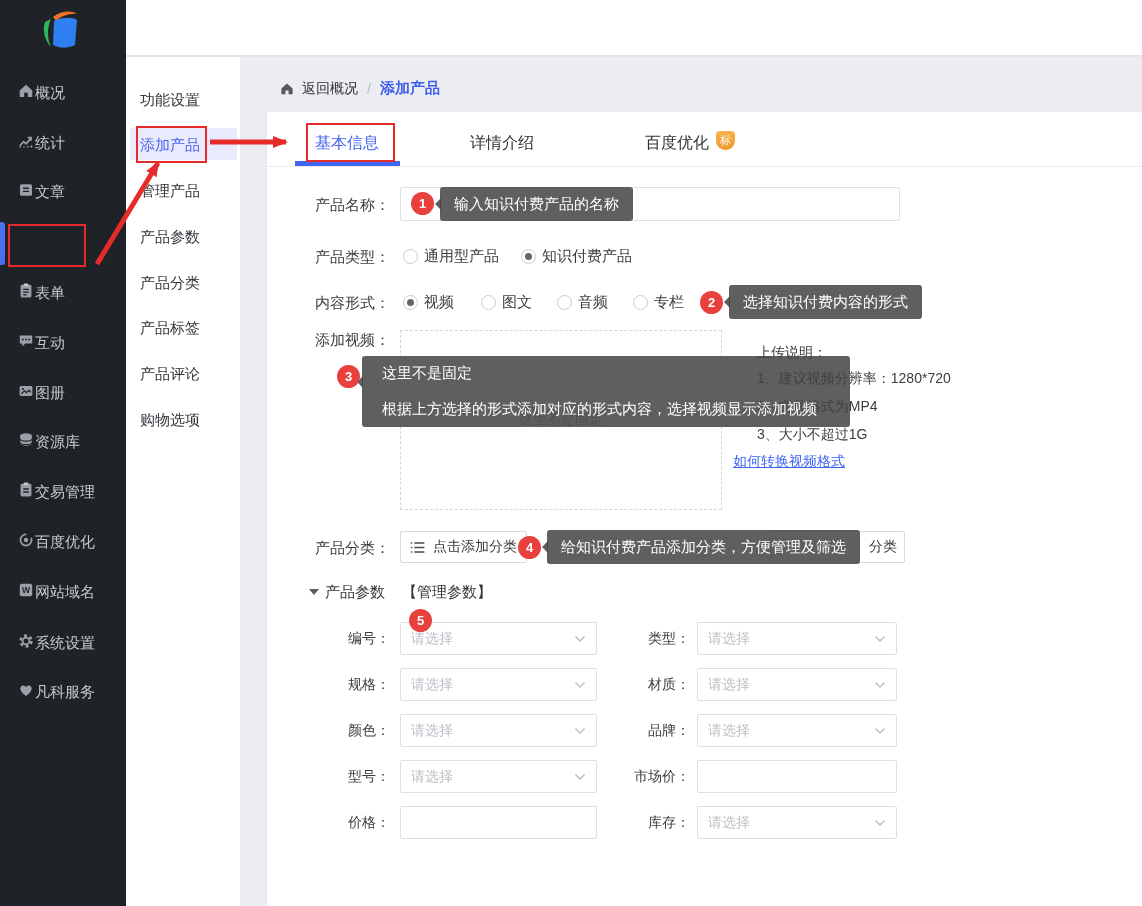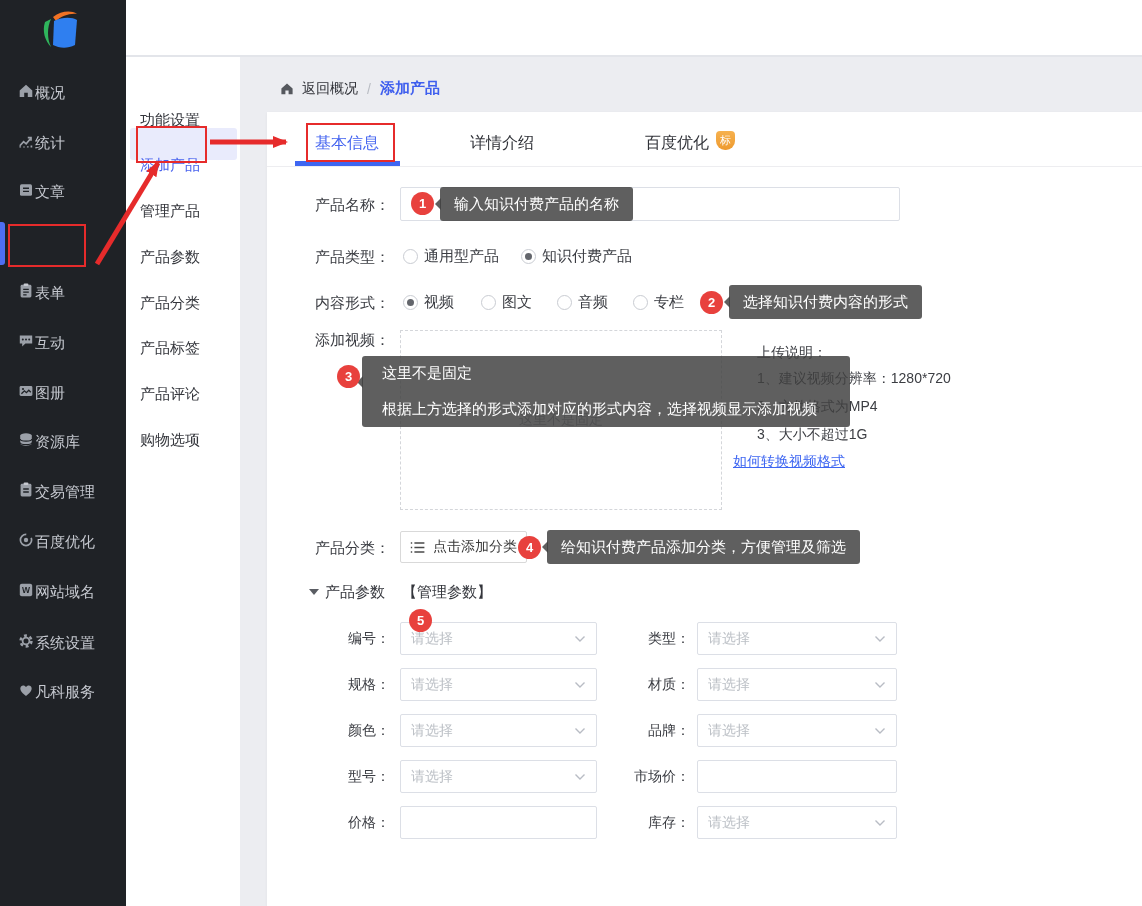--- a/index.html
+++ b/index.html
@@ -11,21 +11,21 @@
   .logo-wrap{position:absolute;left:0;top:0;width:126px;height:57px;display:flex;align-items:center;justify-content:center;}
   .side-item{position:absolute;left:0;width:126px;height:44px;display:flex;align-items:center;padding-left:17px;box-sizing:border-box;cursor:pointer;}
   .side-item .lab{font-size:15px;color:#c6c9d0;white-space:nowrap;}
   .side-item.active .lab{color:#4e6ef2;}
   .side-item svg{flex:0 0 auto;}
   .active-bar{position:absolute;left:0;top:222px;width:5px;height:43px;background:#4e6ef2;border-radius:0 3px 3px 0;}
 
   
   .top-strip{position:absolute;left:126px;top:0;width:1016px;height:55px;background:#fff;border-bottom:2px solid #e3e5ea;}
   .submenu{position:absolute;left:126px;top:57px;width:114px;height:849px;background:#fff;}
-  .submenu-item{position:absolute;left:126px;width:114px;height:30px;display:flex;align-items:center;padding-left:14px;box-sizing:border-box;font-size:15px;color:#34363c;cursor:pointer;white-space:nowrap;margin-top:20px;}
+  .submenu-item{position:absolute;left:126px;width:114px;height:30px;display:flex;align-items:center;padding-left:14px;box-sizing:border-box;font-size:15px;color:#34363c;cursor:pointer;white-space:nowrap;}
   .submenu-pill{position:absolute;left:130px;top:128px;width:107px;height:32px;background:#e9ebfc;border-radius:3px;}
   .submenu-item.active{color:#4a63ee;}
 
   
   .gray-band{position:absolute;left:240px;top:57px;width:902px;height:849px;background:#ecedf1;}
   .crumb{position:absolute;top:79px;display:flex;align-items:center;font-size:14px;color:#303238;}
   .crumb-link{cursor:pointer;}
   .crumb-sep{color:#b9bcc3;margin:0 9px;}
   .crumb-current{color:#3f5fee;font-weight:bold;font-size:15px;cursor:default;}
 
@@ -254,20 +254,23 @@
   <div class="form-label" style="left:298px;top:539px">产品分类：</div>
   <div class="cat-btn">
     <span style="display:flex">
         <svg width="15" height="13" viewBox="0 0 15 13" stroke="#4a4a4a" stroke-width="1.6">
           <path d="M4.4 2h10M4.4 6.5h10M4.4 11h10"></path>
           <path d="M0.8 2h1.4M0.8 6.5h1.4M0.8 11h1.4"></path>
         </svg>
       </span>
     <span class="t">点击添加分类</span>
   </div>
+  <div class="cat-btn2">
+    <span class="t">分类</span>
+  </div>
 
   <div class="tri-down"></div>
   <div class="params-head" style="left:325px">产品参数</div>
   <div class="params-head" style="left:402px">【管理参数】</div>
 
   <div class="form-label" style="left:298px;top:630px;font-size:14px">编号：</div>
   <div class="sel" style="left:400px;top:622px;width:197px">
     <span class="ph">请选择</span>
     <span class="chev">
         <svg width="12" height="8" viewBox="0 0 12 8" fill="none" stroke="#b8bcc4" stroke-width="1.4">

